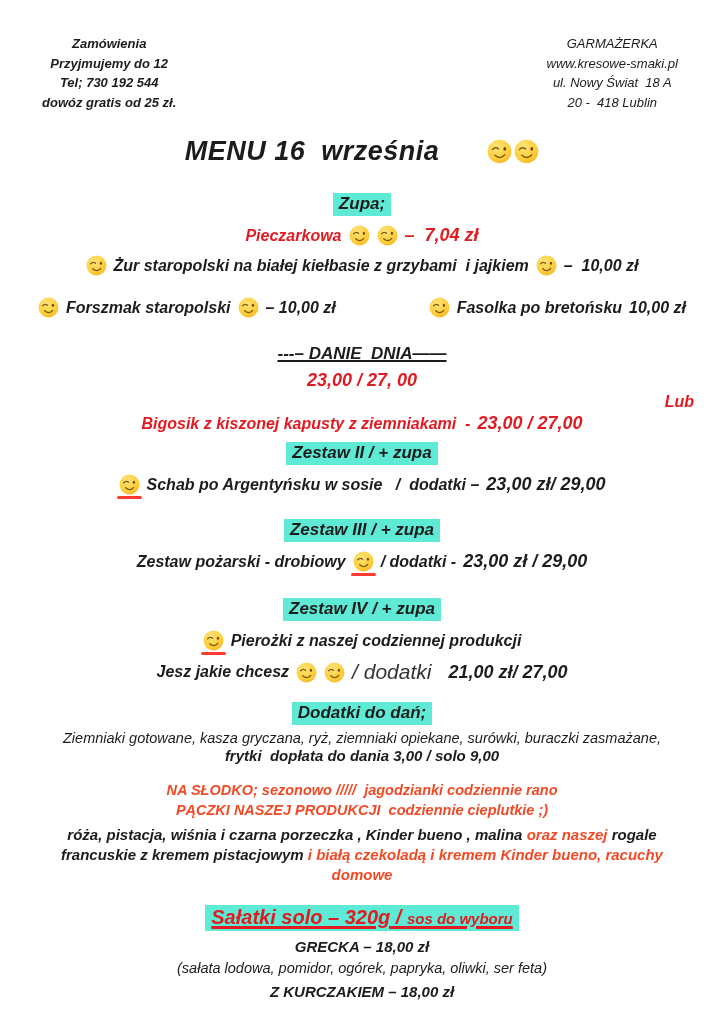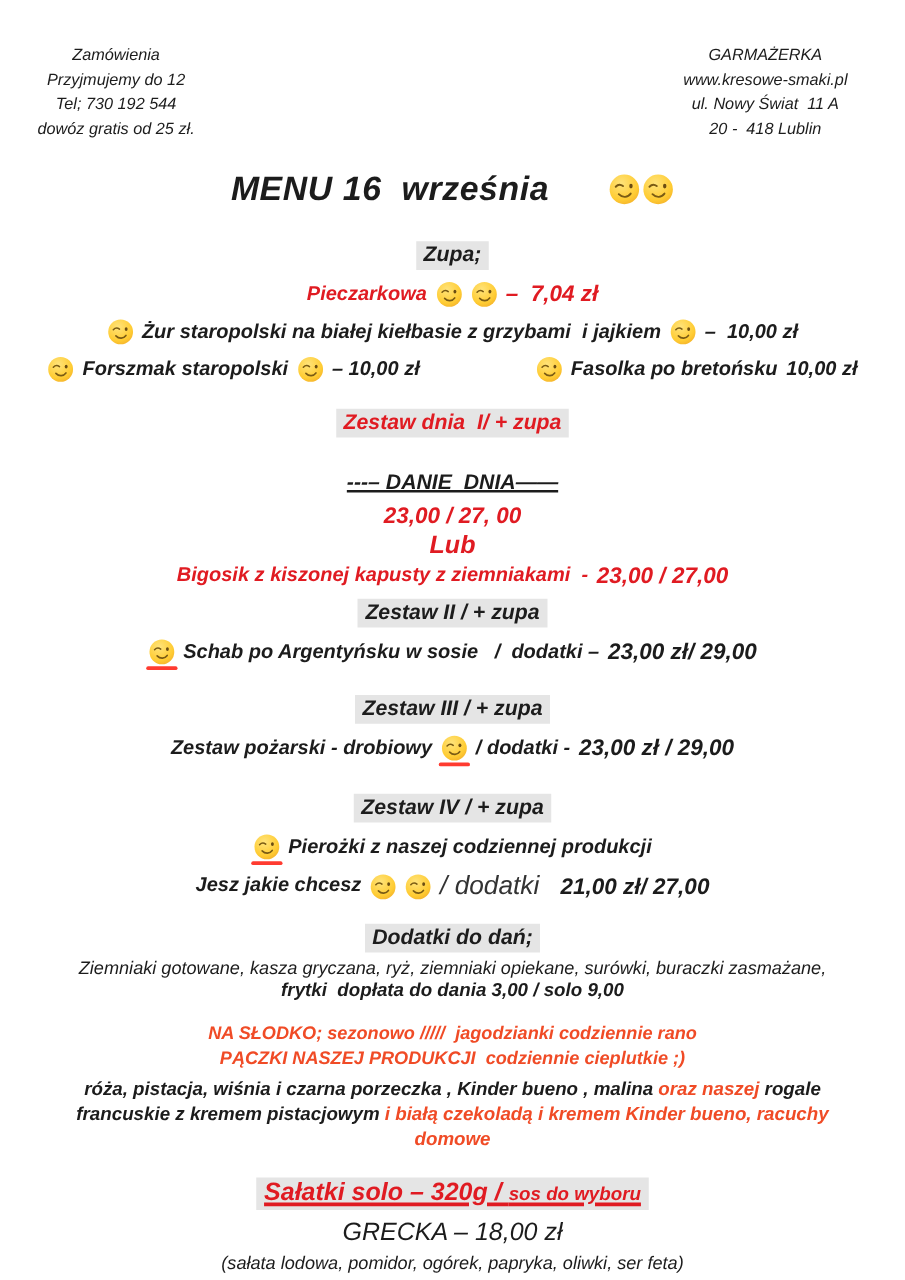--- a/index.html
+++ b/index.html
@@ -9,53 +9,53 @@
   }
   .page{padding:34px 30px 0;}
   .t{white-space:pre-wrap;}
   .center{text-align:center;}
   .line{display:flex;align-items:center;justify-content:center;gap:7px;}
 
   
   .header{display:flex;justify-content:space-between;font-size:13px;line-height:1.5;}
   .hblock{text-align:center;}
   .hblock .t{display:block;}
-  .header-left{margin-left:0;}
+  .header-left{margin-left:12px;font-weight:bold;}
   .header-right{margin-right:16px;}
 
   
   .title-line{margin-top:24px;gap:32px;}
   .title{font-size:27px;font-weight:bold;letter-spacing:.5px;}
   .title-emojis{display:inline-flex;gap:2px;margin-left:16px;}
 
   
   .emoji{width:21px;height:21px;flex:0 0 auto;display:inline-block;vertical-align:middle;}
   .emoji-lg{width:25px;height:25px;}
   .emoji-u{position:relative;display:inline-flex;}
   .emoji-u::after{content:'';position:absolute;left:-2px;right:-2px;bottom:-4px;height:3px;background:#ff3b30;border-radius:2px;}
 
   
-  .hl{background:#e5e5e5;display:inline-block;padding:1px 6px 2px;font-weight:bold;font-size:17px;}
+  .hl{background:#5eead4;display:inline-block;padding:1px 6px 2px;font-weight:bold;font-size:17px;}
   .hl-red{color:#e01b22;}
   .salatki-hl{color:#e01b22;font-size:20px;text-decoration:underline;text-decoration-color:#e01b22;text-decoration-thickness:2.5px;}
   .salatki-hl .small{font-size:15px;}
 
   
   .item{font-weight:bold;font-size:16px;margin-top:9px;}
   .price{font-size:18px;}
   .red{color:#e01b22;}
   .sweet{color:#f04b26;}
   .light{font-weight:normal;font-size:21px;color:#333;}
   .danie{font-size:17px;font-weight:bold;text-decoration:underline;text-decoration-thickness:1.5px;}
-  .lub{font-size:20px;margin-top:2px;}
+  .lub{font-size:16px;margin-top:2px;text-align:right;}
   .row2{display:flex;justify-content:space-between;width:648px;margin:9px auto 0;}
-  .row2 .line{margin-top:0;text-align:center;}
+  .row2 .line{margin-top:12px;text-align:center;}
 
   .desc{font-weight:normal;font-size:14.5px;margin-top:5px;}
-  .salad-title{font-weight:normal;font-size:20px;margin-top:7px;}
+  .salad-title{font-weight:bold;font-size:15px;margin-top:7px;}
 
   .mt-sec{margin-top:21px;}
   .mt-big{margin-top:26px;}
 
   .wrapblock{max-width:700px;margin:4px auto 0;font-weight:bold;font-size:15px;line-height:1.35;}
 </style>
 </head>
 <body>
 
 <svg width="0" height="0" style="position:absolute" aria-hidden="true">
@@ -79,21 +79,21 @@
   <div class="header">
     <div class="hblock header-left">
       <span class="t">Zamówienia</span>
       <span class="t">Przyjmujemy do 12</span>
       <span class="t">Tel; 730 192 544</span>
       <span class="t">dowóz gratis od 25 zł.</span>
     </div>
     <div class="hblock header-right">
       <span class="t">GARMAŻERKA</span>
       <span class="t">www.kresowe-smaki.pl</span>
-      <span class="t">ul. Nowy Świat  11 A</span>
+      <span class="t">ul. Nowy Świat  18 A</span>
       <span class="t">20 -  418 Lublin</span>
     </div>
   </div>
 
   <div class="line title-line">
     <span class="title t">MENU 16  września</span>
     <span class="title-emojis">
       <svg class="emoji emoji-lg">
           <use href="#wink-emoji"></use>
         </svg>
@@ -139,23 +139,20 @@
     </div>
     <div class="line">
       <svg class="emoji">
           <use href="#wink-emoji"></use>
         </svg>
       <span class="t">Fasolka po bretońsku</span>
       <span class="t">10,00 zł</span>
     </div>
   </div>
 
-  <div class="center mt-sec">
-    <span class="hl hl-red t">Zestaw dnia  I/ + zupa</span>
-  </div>
   <div class="center mt-big">
     <span class="danie t">---– DANIE  DNIA——</span>
   </div>
   <div class="line item red" style="margin-top:6px">
     <span class="t price">23,00 / 27, 00</span>
   </div>
   <div class="center item red lub">
     <span class="t">Lub</span>
   </div>
   <div class="line item red" style="margin-top:2px">

